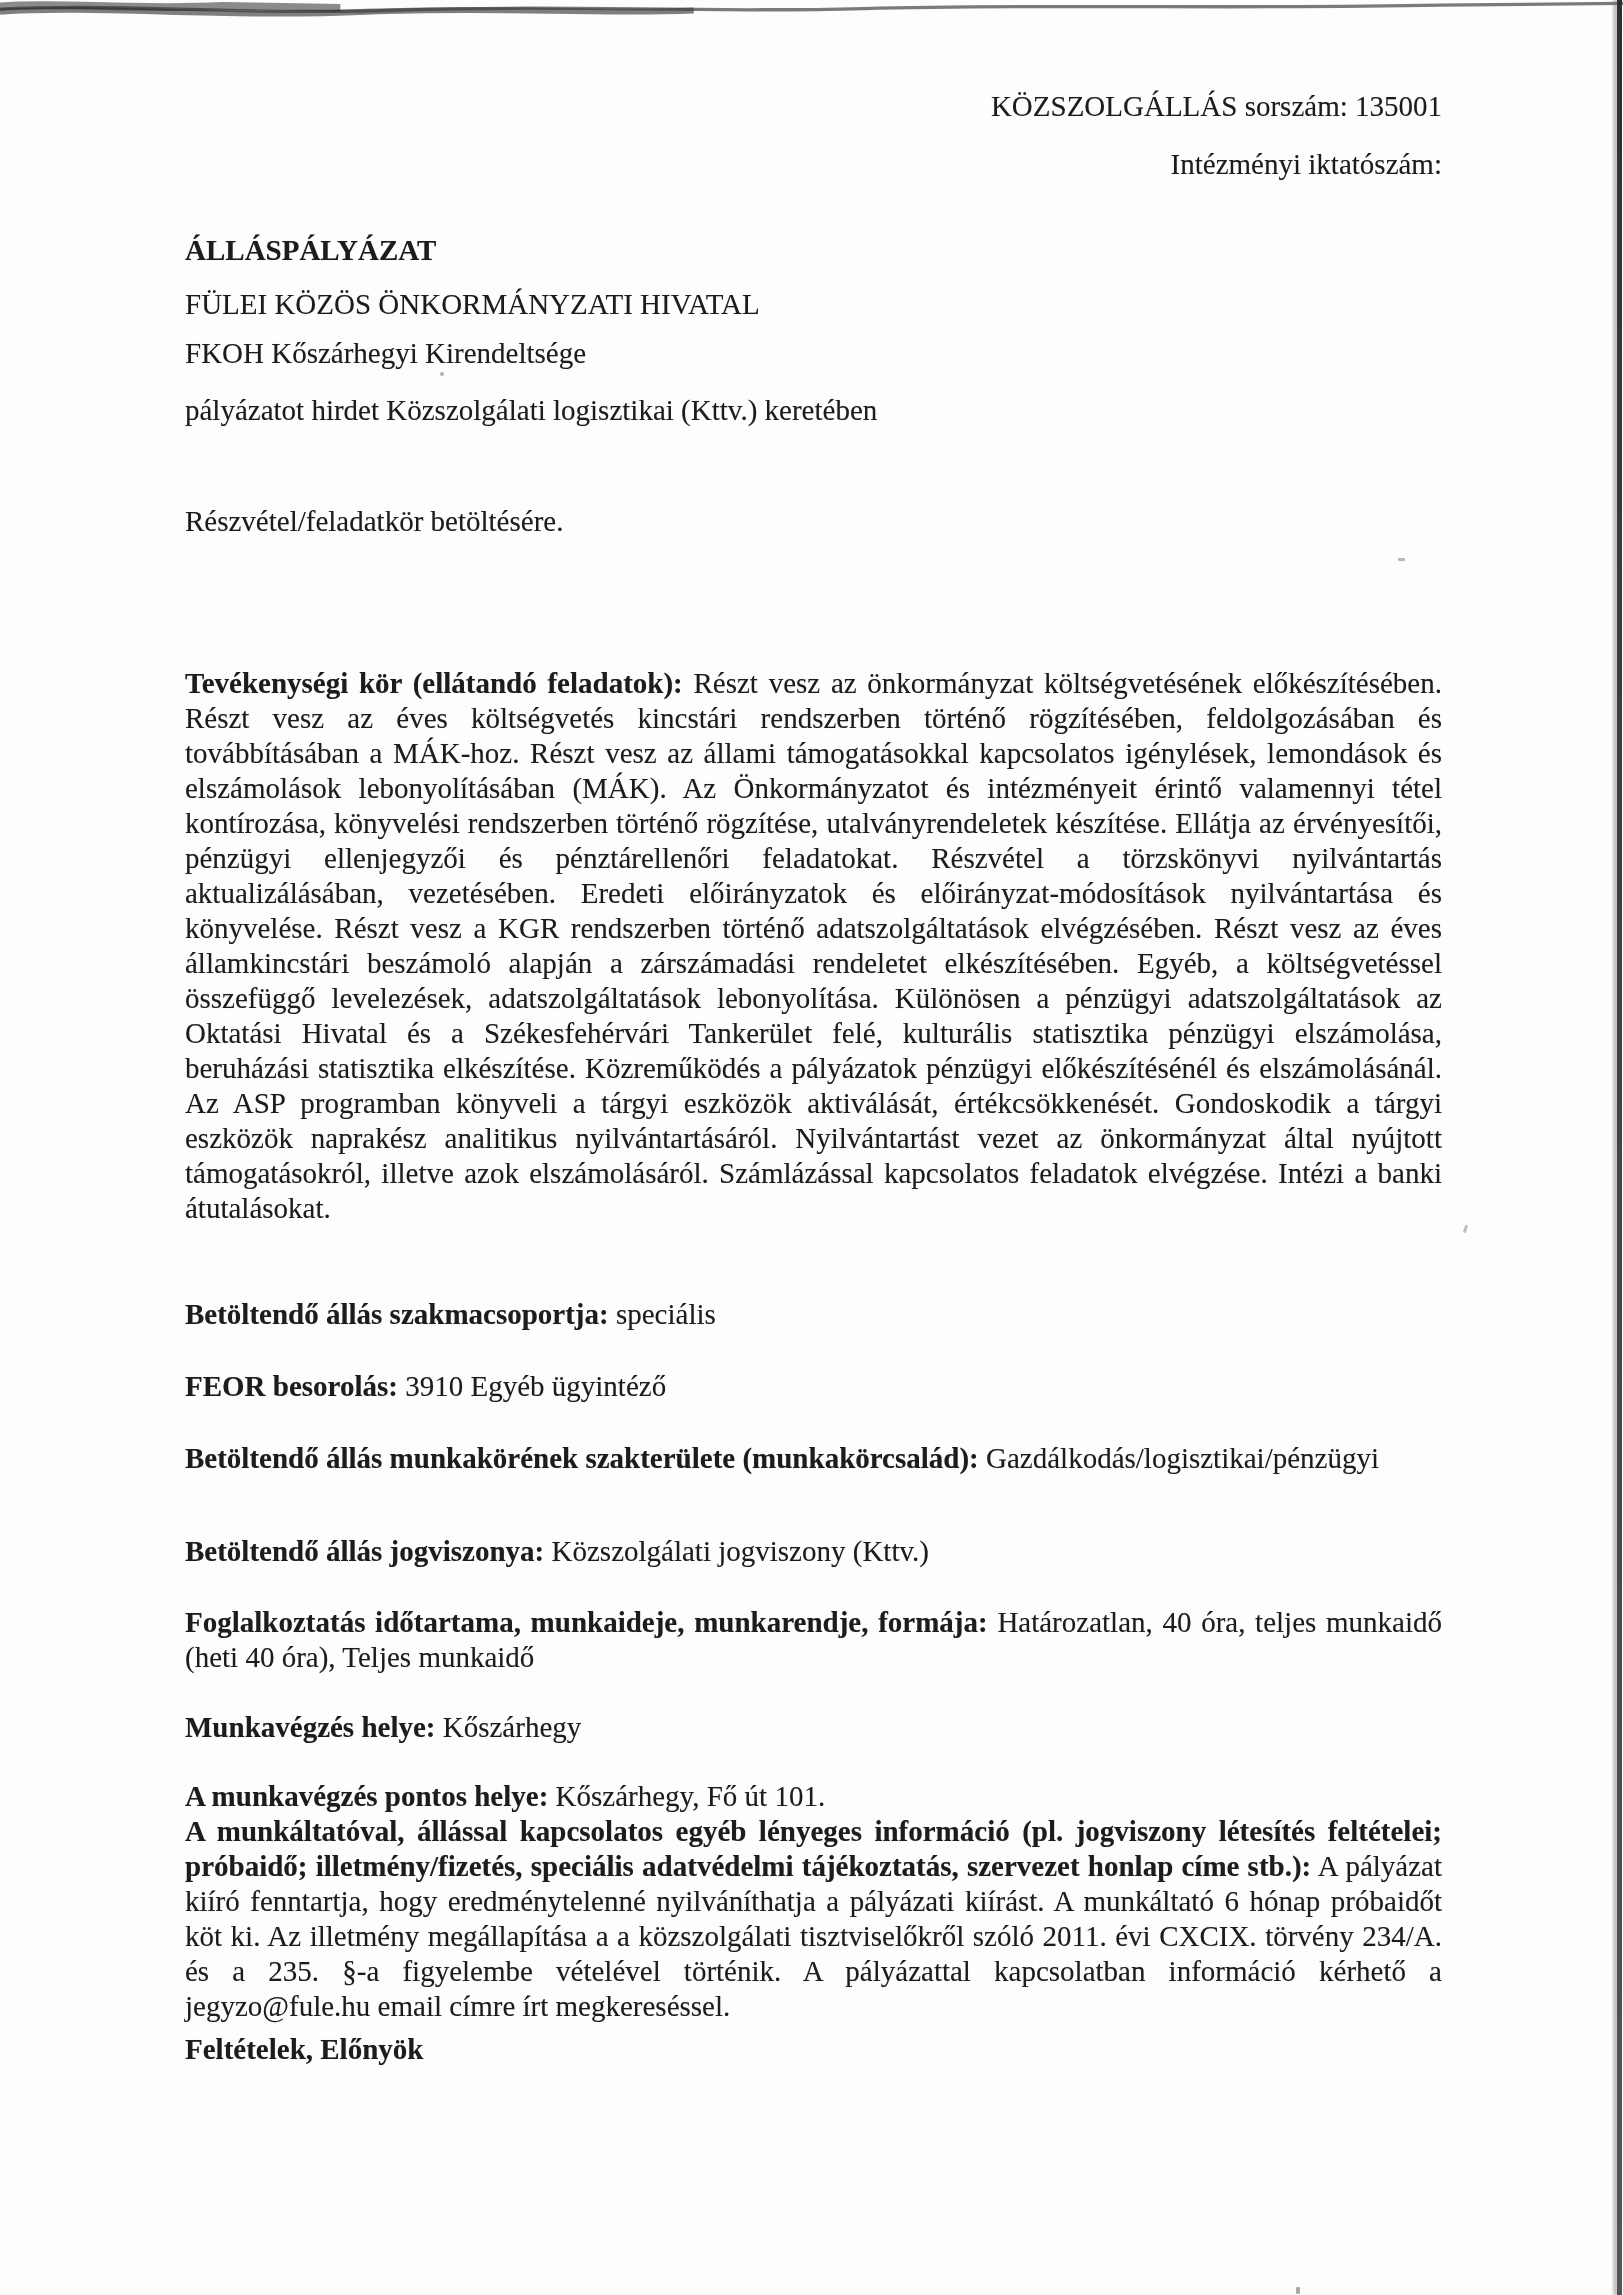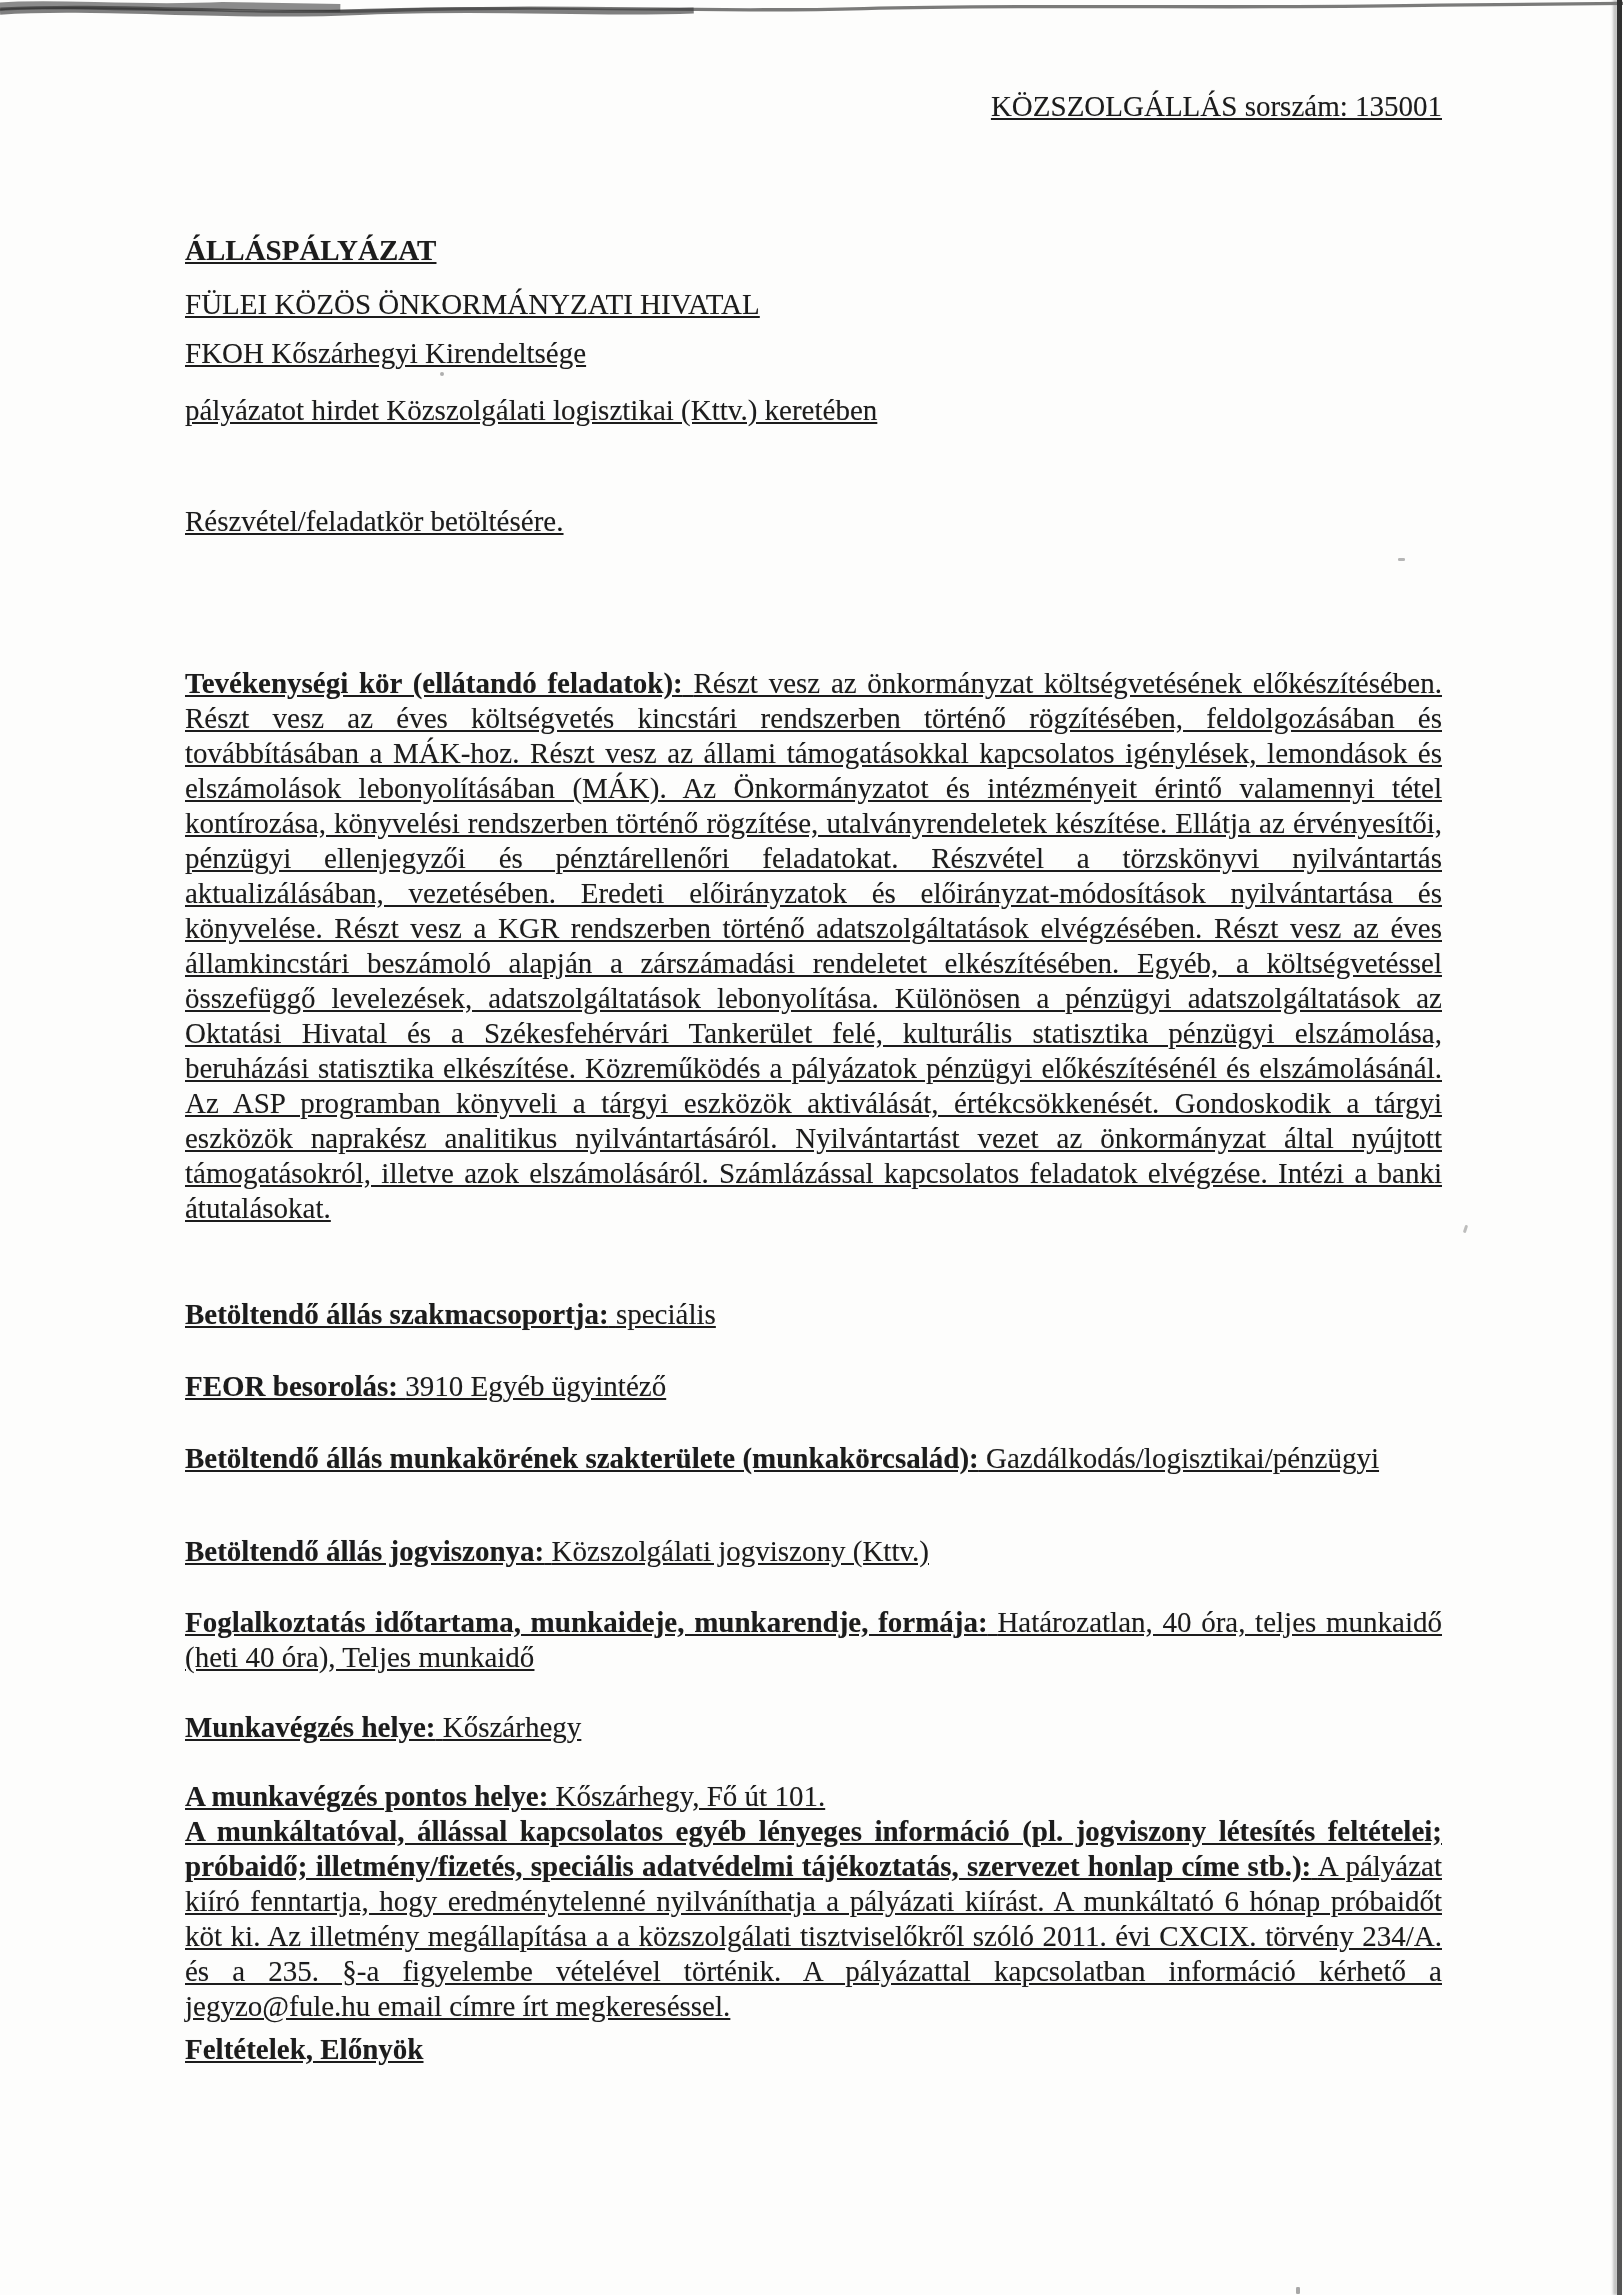--- a/index.html
+++ b/index.html
@@ -6,21 +6,21 @@
   .sheet{
     position:relative;
     width:1623px;height:2295px;
     background:#fdfdfc;
     overflow:hidden;
     font-family:"Liberation Serif","DejaVu Serif",serif;
     color:#1c1c1c;
   }
   .sheet p{position:absolute;margin:0;left:185px;width:1257px;
     font-size:29px;line-height:35px;
-    text-shadow:0 0 0.7px rgba(30,30,30,0.35);text-decoration:underline;}
+    text-shadow:0 0 0.7px rgba(30,30,30,0.35);}
   .b{font-weight:700;}
   .center{text-align:left;}
   .right{left:auto;right:165px;width:auto;text-align:right;font-size:26px;}
   .just{text-align:justify;}
   .nw{white-space:nowrap;}
   .pos-title{font-size:38px;line-height:42px;}
   
   .scan-top{position:absolute;top:0;left:0;width:1623px;height:27.5px;pointer-events:none;}
   .scan-right{position:absolute;top:0;right:1.3px;width:4.6px;height:2295px;
     background:linear-gradient(180deg,#2f2f2f 0%,#3c3c3c 30%,#4a4a4a 70%,#555 100%);
@@ -41,20 +41,21 @@
     <path d="M0,18 C150,8 340,28 560,18 C760,10 900,22 1060,16" stroke="#3c3c3c" stroke-width="9" fill="none" opacity="0.65"></path>
     <path d="M0,10 C80,2 200,16 340,9 L520,12" stroke="#2e2e2e" stroke-width="12" fill="none" opacity="0.55"></path>
   </svg>
   <div class="scan-right"></div>
   <div class="speck s1"></div>
   <div class="speck s2"></div>
   <div class="speck s3"></div>
   <div class="speck s4"></div>
 
   <p class="right" style="top:89px">KÖZSZOLGÁLLÁS sorszám: 135001</p>
+  <p class="right" style="top:147px">Intézményi iktatószám:</p>
 
   <p class="center b" style="top:233px">ÁLLÁSPÁLYÁZAT</p>
   <p class="center" style="top:287px">FÜLEI KÖZÖS ÖNKORMÁNYZATI HIVATAL</p>
   <p class="center" style="top:336px">FKOH Kőszárhegyi Kirendeltsége</p>
   <p class="center" style="top:393px">pályázatot hirdet Közszolgálati logisztikai (Kttv.) keretében</p>
   <p class="center" style="top:504px">Részvétel/feladatkör betöltésére.</p>
 
   <p class="just" style="top:666px"><span class="b">Tevékenységi kör (ellátandó feladatok):</span> <span>Részt vesz az önkormányzat költségvetésének előkészítésében. Részt vesz az éves költségvetés kincstári rendszerben történő rögzítésében, feldolgozásában és továbbításában a MÁK-hoz. Részt vesz az állami támogatásokkal kapcsolatos igénylések, lemondások és elszámolások lebonyolításában (MÁK). Az Önkormányzatot és intézményeit érintő valamennyi tétel kontírozása, könyvelési rendszerben történő rögzítése, utalványrendeletek készítése. Ellátja az érvényesítői, pénzügyi ellenjegyzői és pénztárellenőri feladatokat. Részvétel a törzskönyvi nyilvántartás aktualizálásában, vezetésében. Eredeti előirányzatok és előirányzat-módosítások nyilvántartása és könyvelése. Részt vesz a KGR rendszerben történő adatszolgáltatások elvégzésében. Részt vesz az éves államkincstári beszámoló alapján a zárszámadási rendeletet elkészítésében. Egyéb, a költségvetéssel összefüggő levelezések, adatszolgáltatások lebonyolítása. Különösen a pénzügyi adatszolgáltatások az Oktatási Hivatal és a Székesfehérvári Tankerület felé, kulturális statisztika pénzügyi elszámolása, beruházási statisztika elkészítése. Közreműködés a pályázatok pénzügyi előkészítésénél és elszámolásánál. Az ASP programban könyveli a tárgyi eszközök aktiválását, értékcsökkenését. Gondoskodik a tárgyi eszközök naprakész analitikus nyilvántartásáról. Nyilvántartást vezet az önkormányzat által nyújtott támogatásokról, illetve azok elszámolásáról. Számlázással kapcsolatos feladatok elvégzése. Intézi a banki átutalásokat.</span></p>
 
   <p style="top:1297px"><span class="b">Betöltendő állás szakmacsoportja:</span> <span>speciális</span></p>

